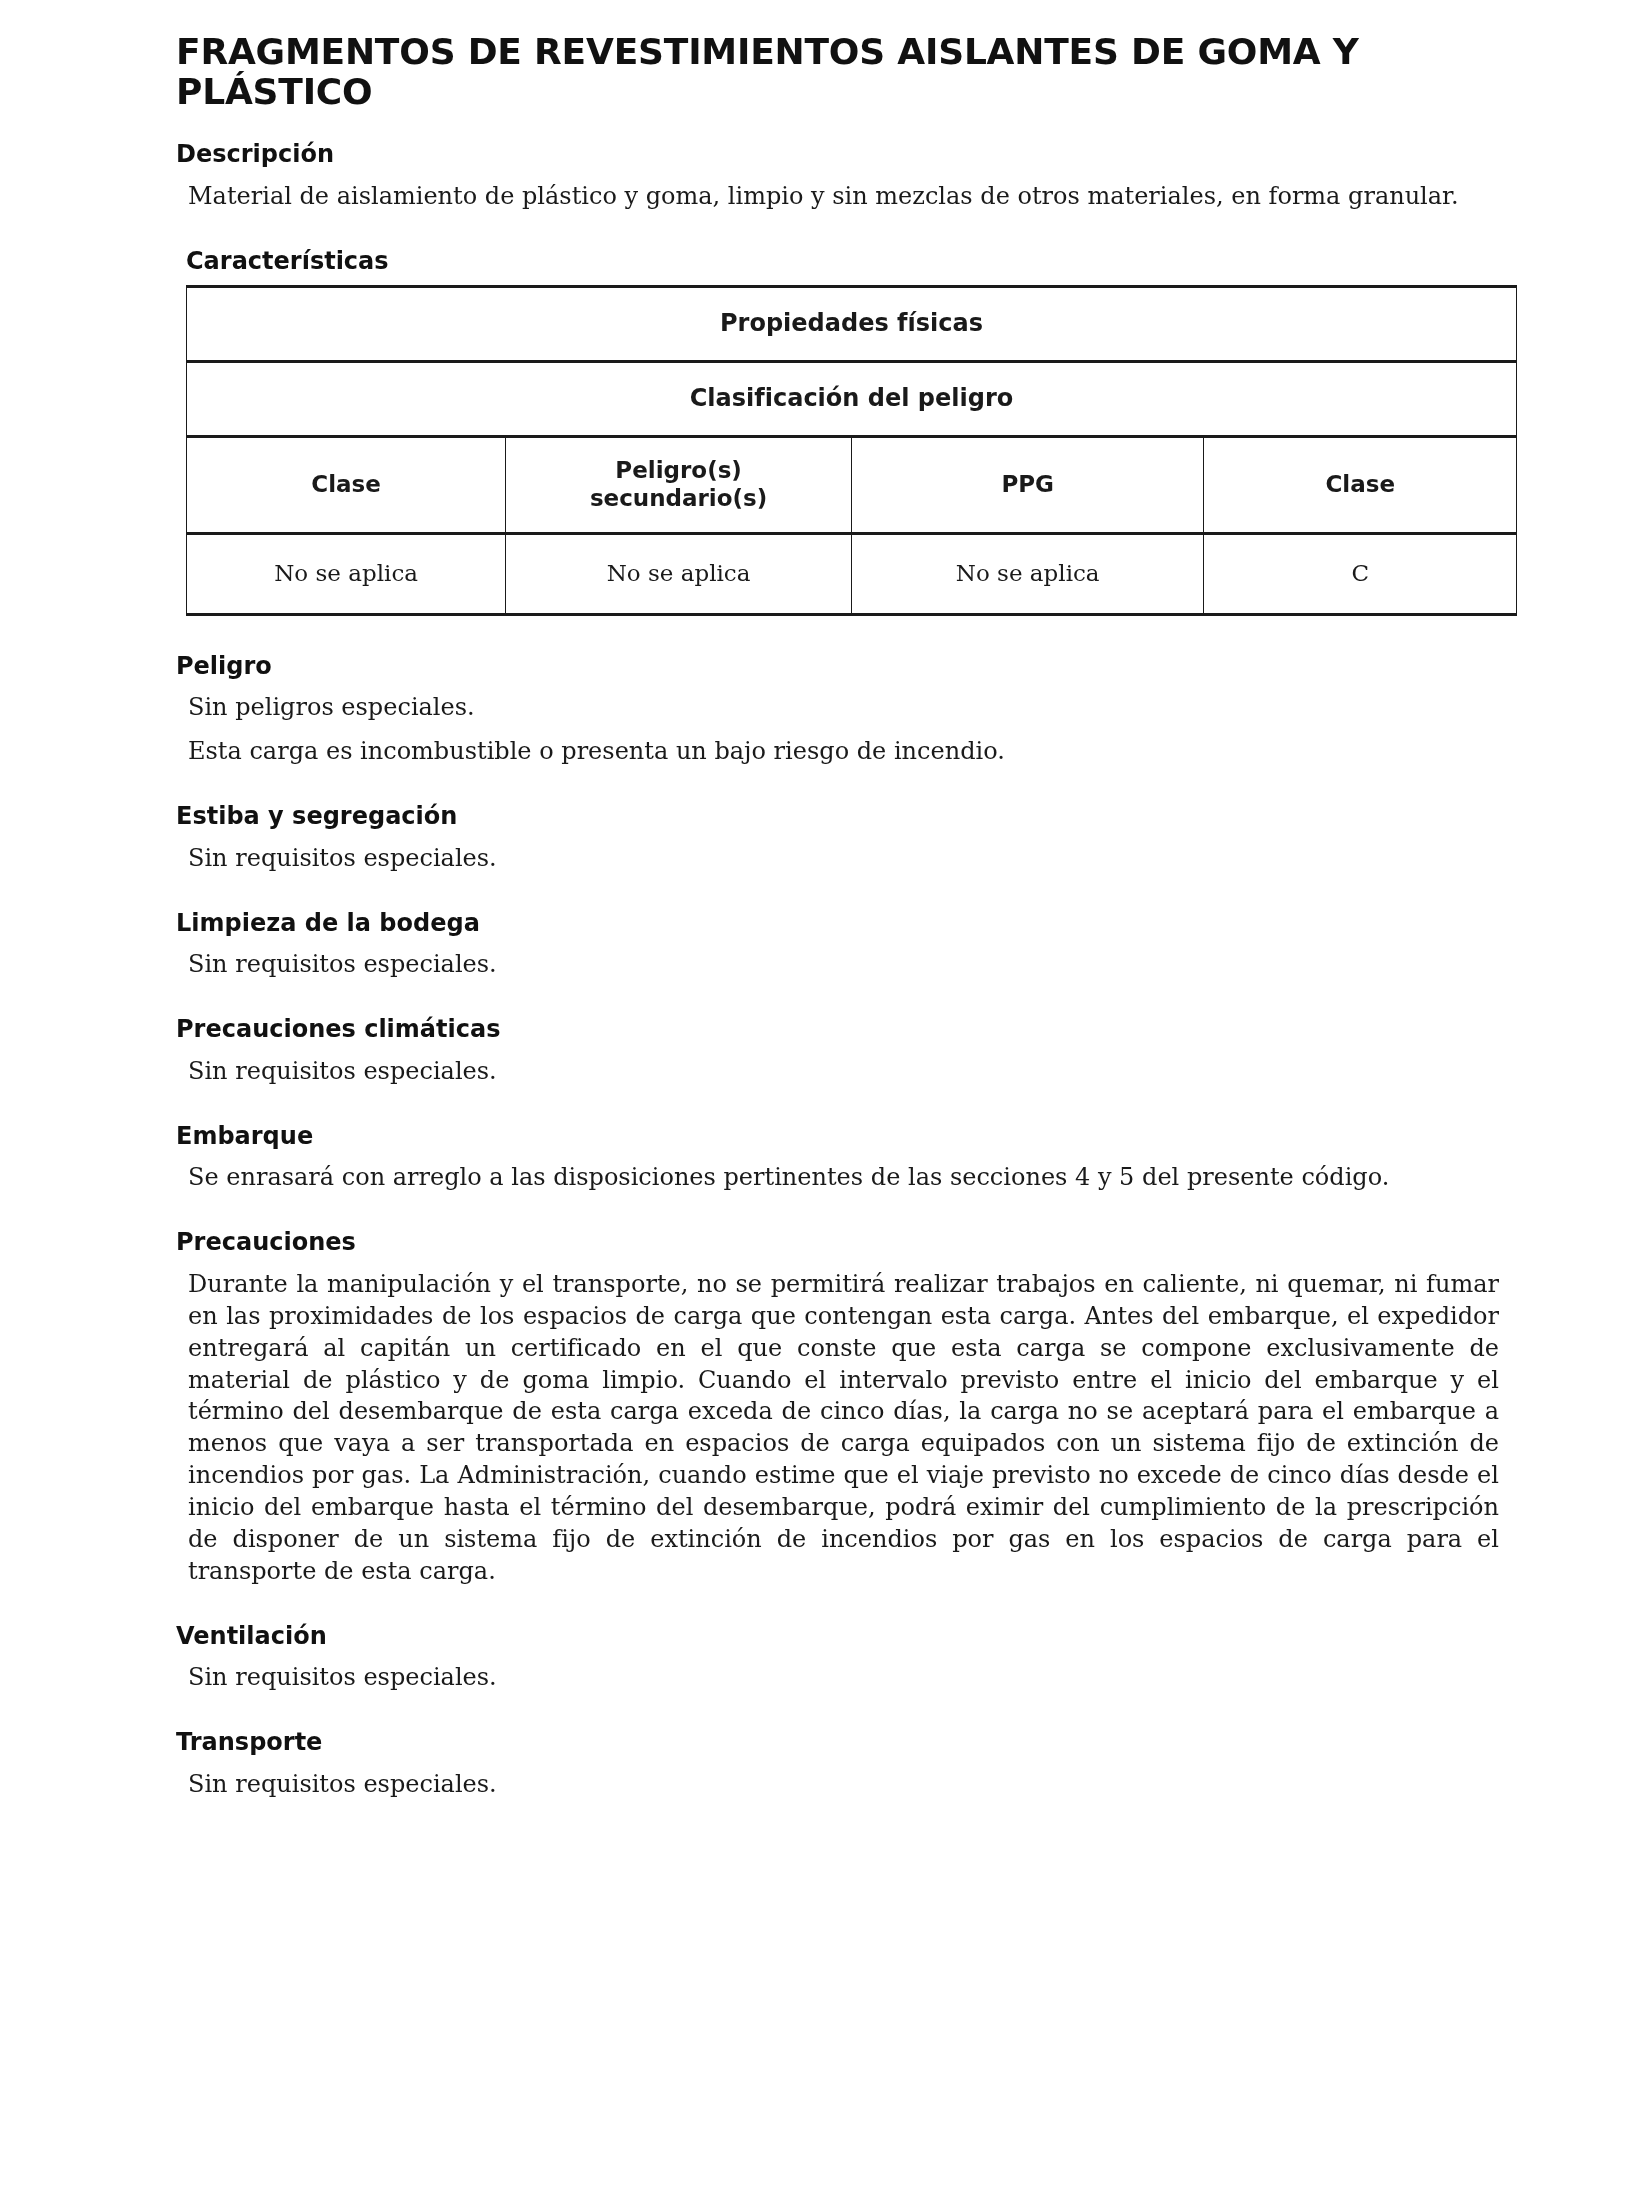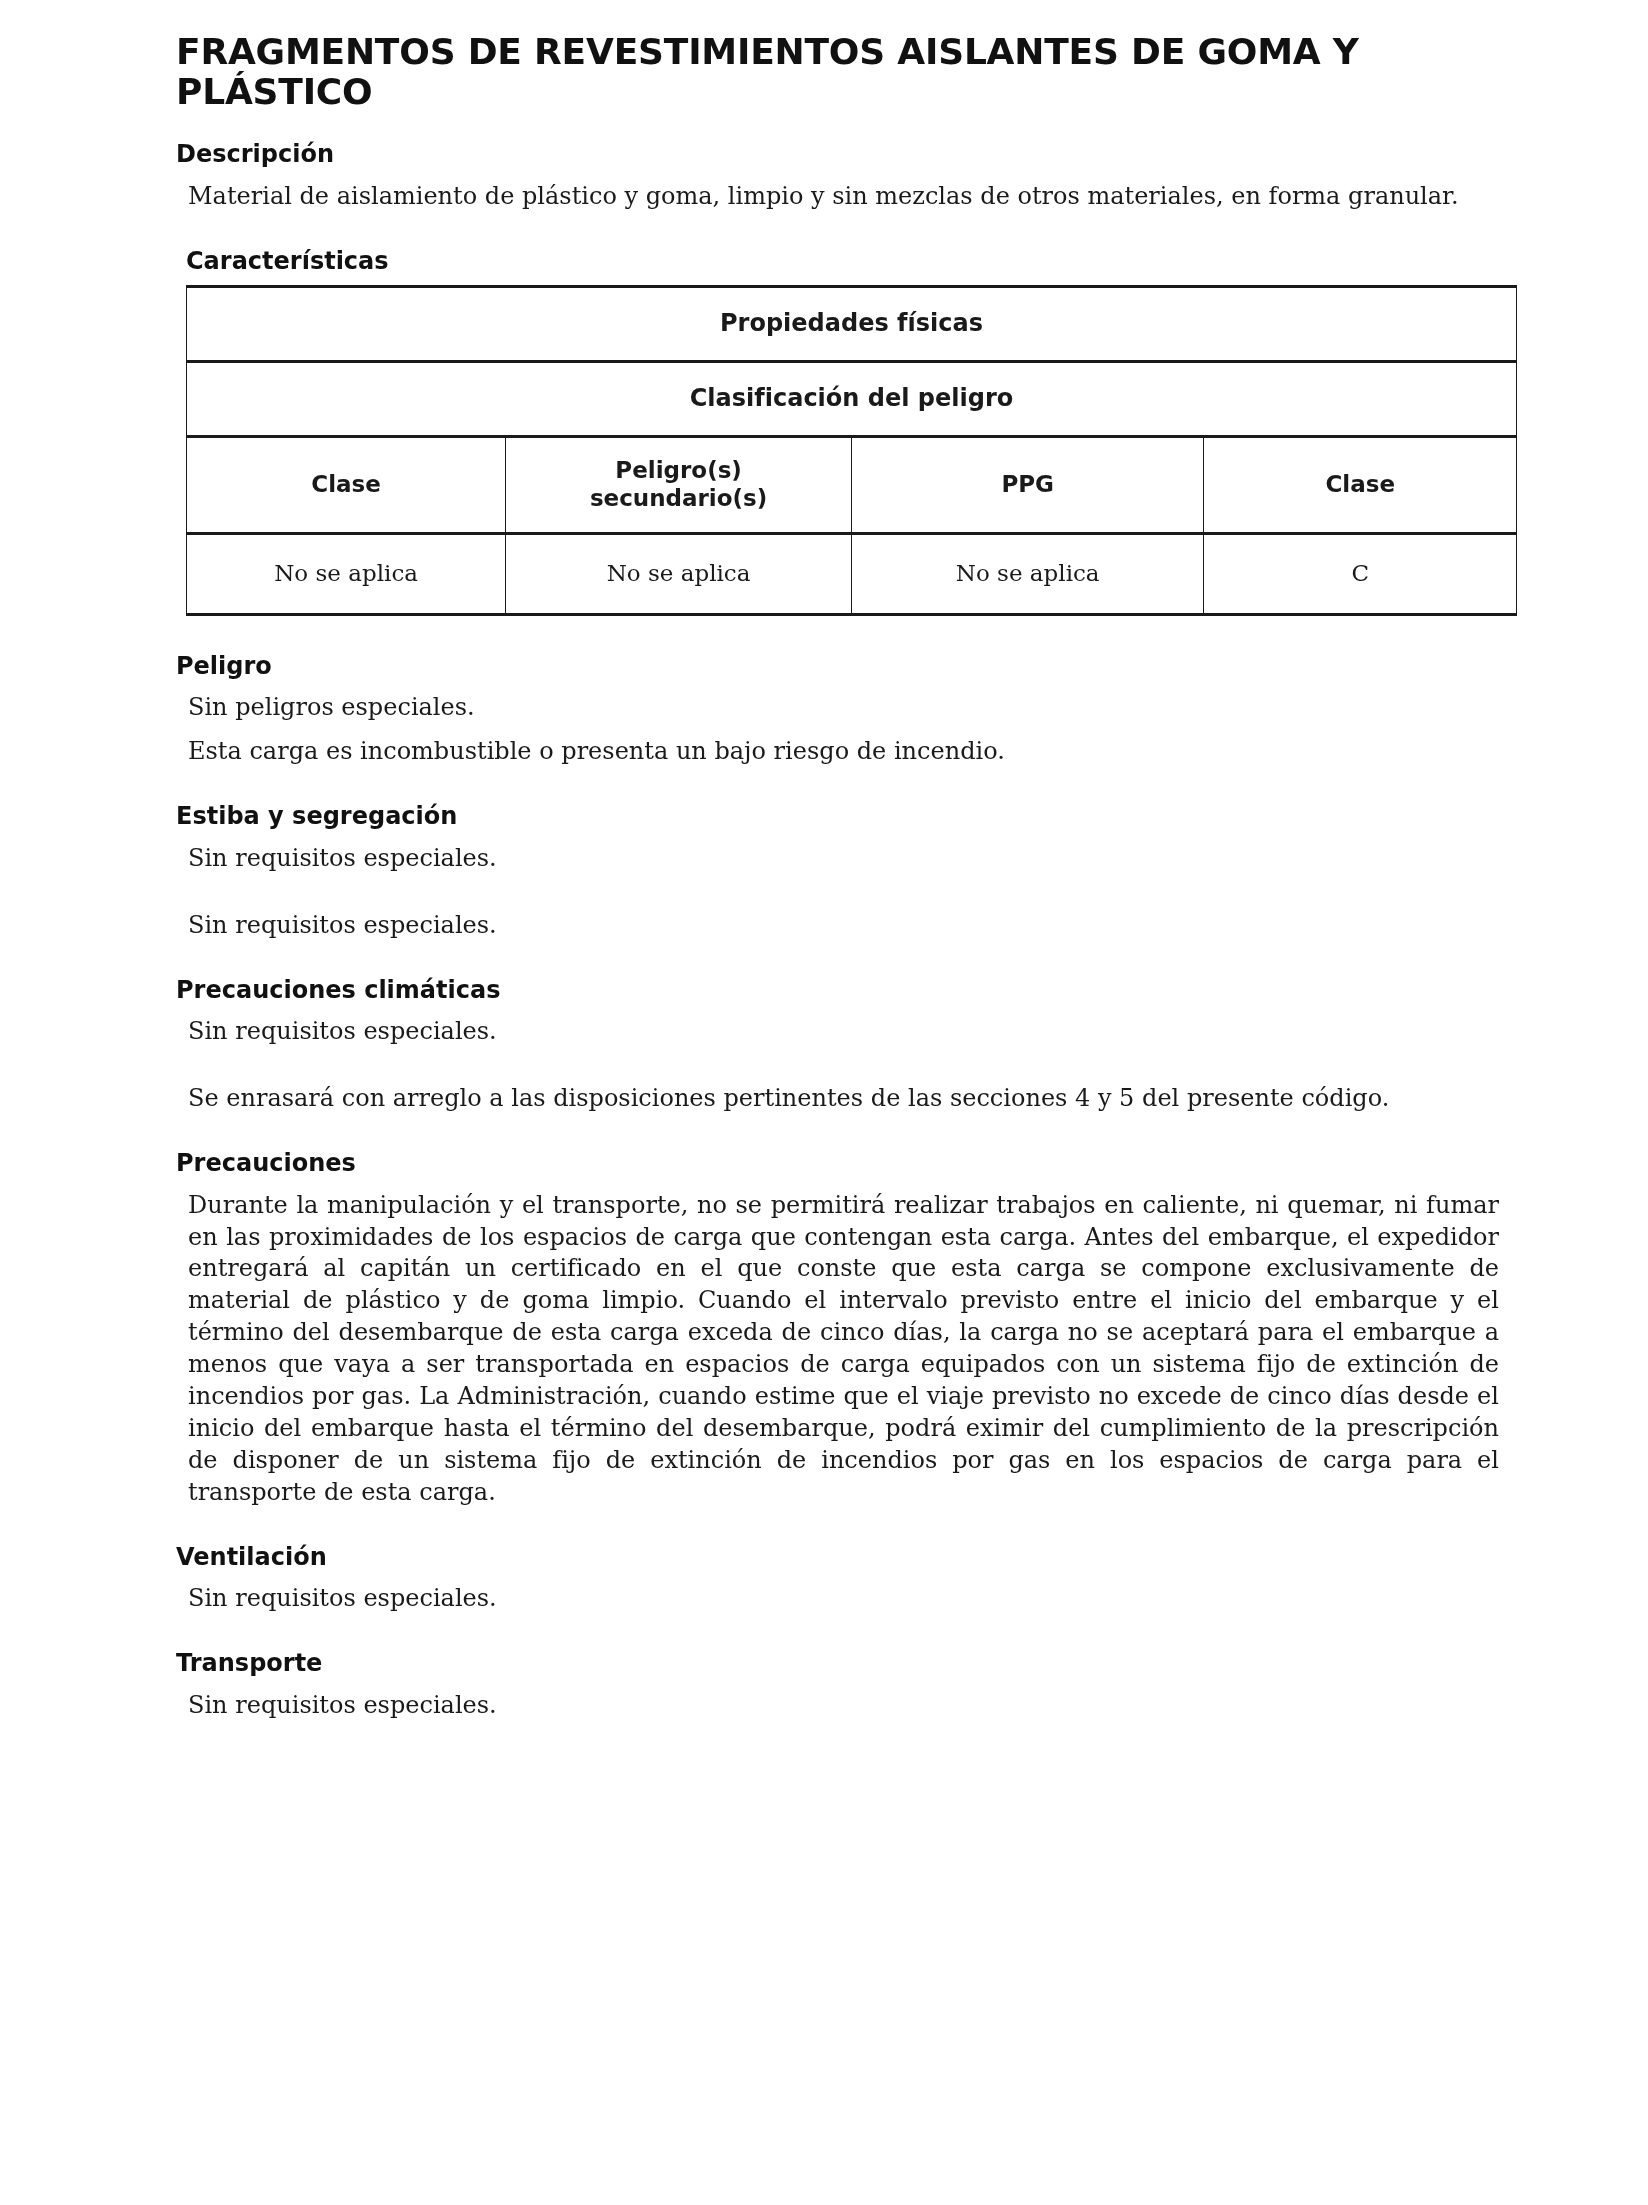--- a/index.html
+++ b/index.html
@@ -178,29 +178,31 @@
       <p class="section-body nojust">Sin peligros especiales.</p>
       <p class="section-body nojust">Esta carga es incombustible o presenta un bajo riesgo de incendio.</p>
     </div>
 
     <div class="section">
       <h2 class="section-heading">Estiba y segregación</h2>
       <p class="section-body nojust">Sin requisitos especiales.</p>
     </div>
 
     <div class="section">
+      <h2 class="section-heading">Limpieza de la bodega</h2>
       <p class="section-body nojust">Sin requisitos especiales.</p>
     </div>
 
     <div class="section">
       <h2 class="section-heading">Precauciones climáticas</h2>
       <p class="section-body nojust">Sin requisitos especiales.</p>
     </div>
 
     <div class="section">
+      <h2 class="section-heading">Embarque</h2>
       <p class="section-body nojust">Se enrasará con arreglo a las disposiciones pertinentes de las secciones 4 y 5 del presente código.</p>
     </div>
 
     <div class="section">
       <h2 class="section-heading">Precauciones</h2>
       <p class="section-body">Durante la manipulación y el transporte, no se permitirá realizar trabajos en caliente, ni quemar, ni fumar en las proximidades de los espacios de carga que contengan esta carga. Antes del embarque, el expedidor entregará al capitán un certificado en el que conste que esta carga se compone exclusivamente de material de plástico y de goma limpio. Cuando el intervalo previsto entre el inicio del embarque y el término del desembarque de esta carga exceda de cinco días, la carga no se aceptará para el embarque a menos que vaya a ser transportada en espacios de carga equipados con un sistema fijo de extinción de incendios por gas. La Administración, cuando estime que el viaje previsto no excede de cinco días desde el inicio del embarque hasta el término del desembarque, podrá eximir del cumplimiento de la prescripción de disponer de un sistema fijo de extinción de incendios por gas en los espacios de carga para el transporte de esta carga.</p>
     </div>
 
     <div class="section">
       <h2 class="section-heading">Ventilación</h2>

